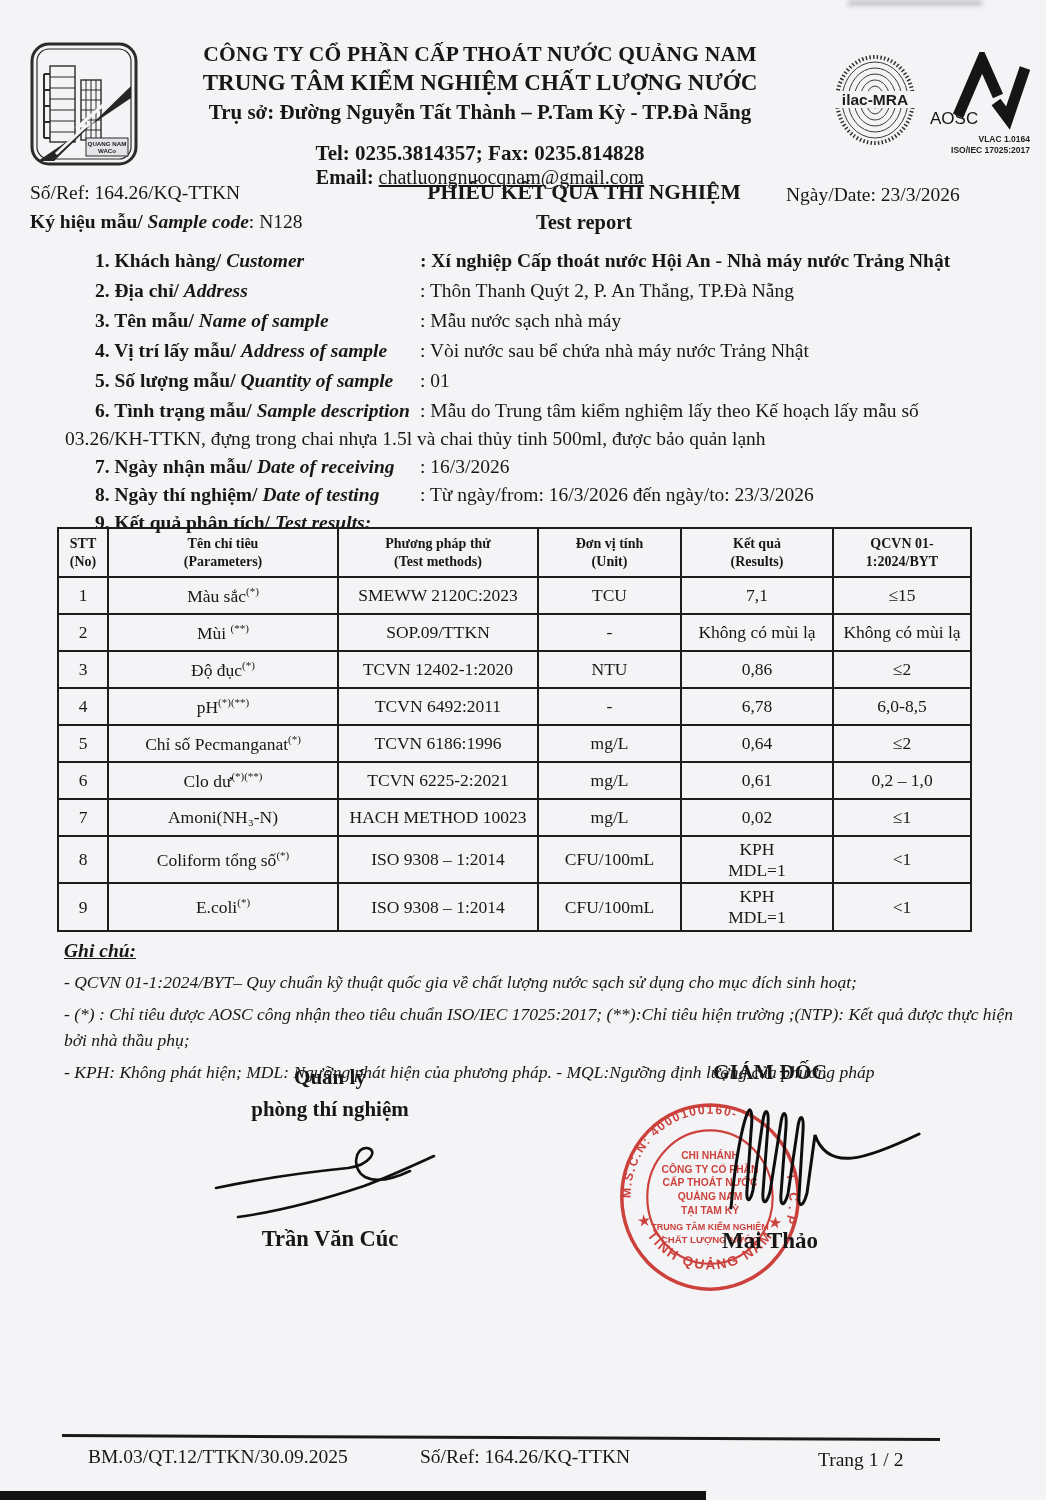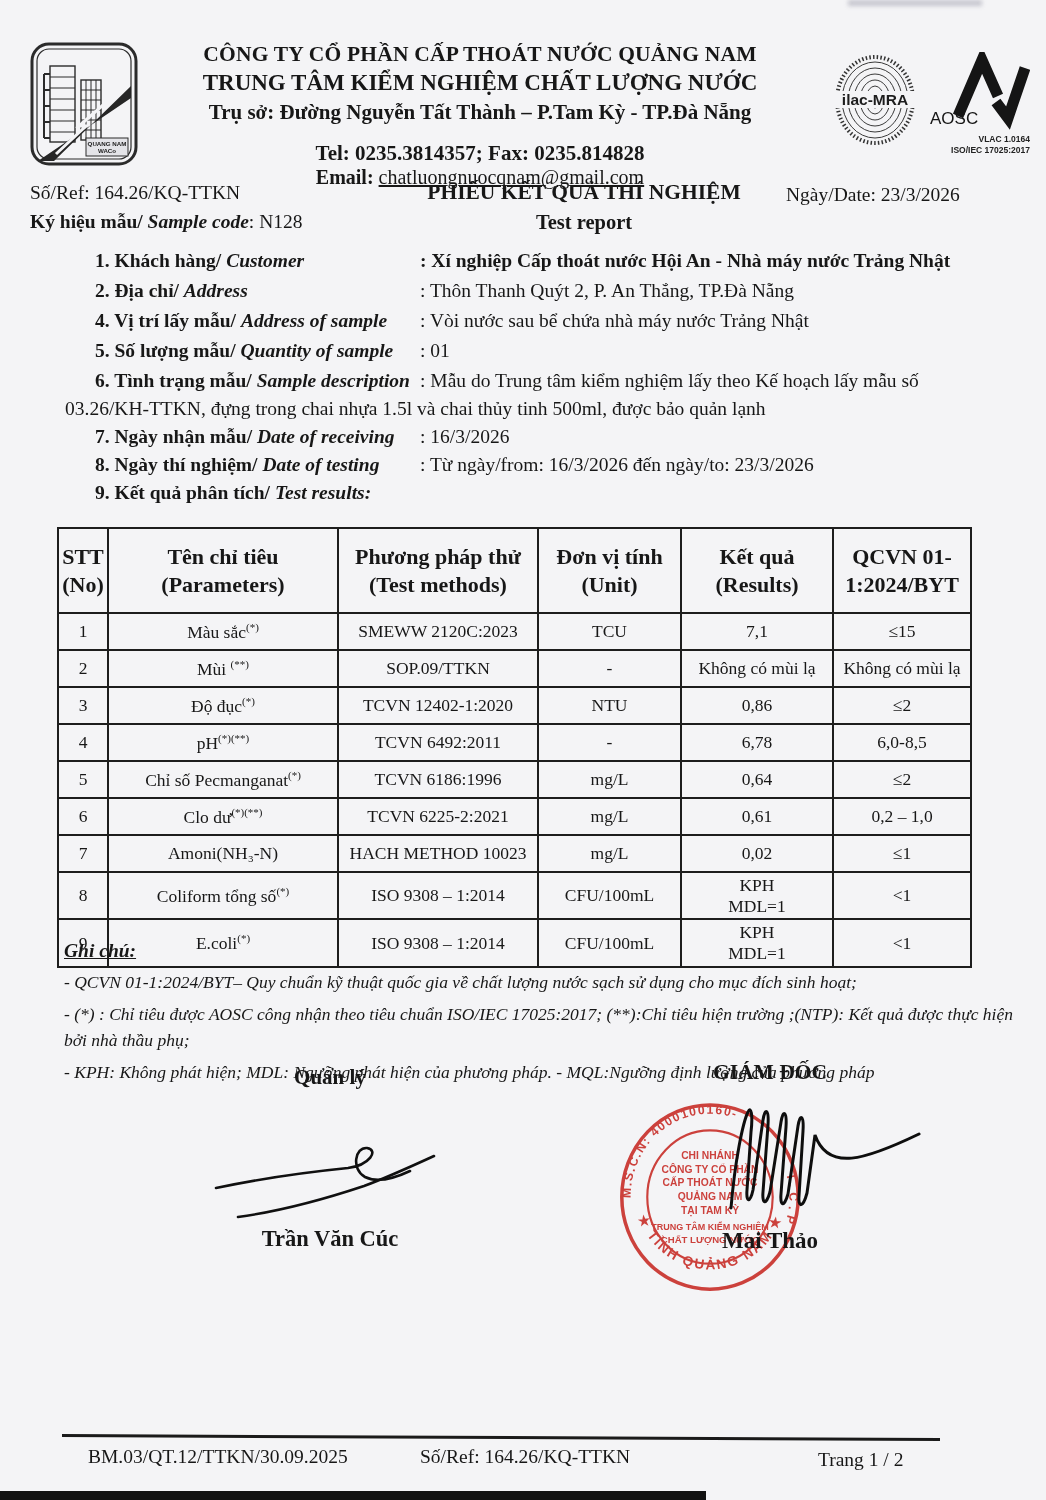--- a/index.html
+++ b/index.html
@@ -33,21 +33,21 @@
   .info-row{position:relative;height:30px;font-size:19.5px;white-space:nowrap}
   .info-row.tight{height:28px}
   .ilabel b.en{font-style:italic}
   .ival{position:absolute;left:325px}
   .ival.bold{font-weight:bold}
   .info-cont{height:28px;font-size:19.5px;margin-left:-30px;white-space:nowrap}
 
   
   #results-table{position:absolute;left:57px;top:527px;width:913px;border-collapse:collapse;table-layout:fixed;font-size:17.5px}
   #results-table th,#results-table td{border:2px solid #1d1d1d;text-align:center;vertical-align:middle;padding:2px 3px}
-  #results-table th{font-size:22px;line-height:1.25;padding:14px 2px;font-weight:bold}
+  #results-table th{font-size:14px;line-height:1.25;padding:6px 2px;font-weight:bold}
   #results-table td{height:37px}
   #results-table tr.tall td{height:44px;line-height:1.18}
   .pre{white-space:pre-line}
   #results-table sup{font-size:11px}
 
   
   #notes{position:absolute;left:64px;top:940px;width:950px}
   #notes h3{font-size:19.5px;font-style:italic;text-decoration:underline;margin-bottom:8px;font-weight:bold}
   .note{font-style:italic;font-size:17.5px;line-height:1.45;margin-bottom:7px}
 
@@ -155,20 +155,21 @@
   </div>
   <div id="title-block">
     <div class="t1">PHIẾU KẾT QUẢ THÍ NGHIỆM</div>
     <div class="t2">Test report</div>
   </div>
   <div id="date">Ngày/Date: 23/3/2026</div>
 
   <div id="info-rows">
       <div class="info-row"><span class="ilabel"><b>1. </b><b>Khách hàng/ </b><b class="en">Customer</b></span><span class="ival bold">: Xí nghiệp Cấp thoát nước Hội An - Nhà máy nước Trảng Nhật</span></div>
       <div class="info-row"><span class="ilabel"><b>2. </b><b>Địa chỉ/ </b><b class="en">Address</b></span><span class="ival">: Thôn Thanh Quýt 2, P. An Thắng, TP.Đà Nẵng</span></div>
+      <div class="info-row"><span class="ilabel"><b>3. </b><b>Tên mẫu/ </b><b class="en">Name of sample</b></span><span class="ival">: Mẫu nước sạch nhà máy</span></div>
       <div class="info-row"><span class="ilabel"><b>4. </b><b>Vị trí lấy mẫu/ </b><b class="en">Address of sample</b></span><span class="ival">: Vòi nước sau bể chứa nhà máy nước Trảng Nhật</span></div>
       <div class="info-row"><span class="ilabel"><b>5. </b><b>Số lượng mẫu/ </b><b class="en">Quantity of sample</b></span><span class="ival">: 01</span></div>
       <div class="info-row tight"><span class="ilabel"><b>6. </b><b>Tình trạng mẫu/ </b><b class="en">Sample description</b></span><span class="ival">: Mẫu do Trung tâm kiểm nghiệm lấy theo Kế hoạch lấy mẫu số</span></div>
       <div class="info-cont">03.26/KH-TTKN, đựng trong chai nhựa 1.5l và chai thủy tinh 500ml, được bảo quản lạnh</div>
       <div class="info-row tight"><span class="ilabel"><b>7. </b><b>Ngày nhận mẫu/ </b><b class="en">Date of receiving</b></span><span class="ival">: 16/3/2026</span></div>
       <div class="info-row tight"><span class="ilabel"><b>8. </b><b>Ngày thí nghiệm/ </b><b class="en">Date of testing</b></span><span class="ival">: Từ ngày/from: 16/3/2026  đến ngày/to: 23/3/2026</span></div>
       <div class="info-row tight"><span class="ilabel"><b>9. </b><b>Kết quả phân tích/ </b><b class="en">Test results:</b></span><span class="ival"></span></div>
     </div>
 
   <table id="results-table">
@@ -290,20 +291,21 @@
     <h3>Ghi chú:</h3>
     <div id="note-lines">
         <div class="note">- QCVN 01-1:2024/BYT– Quy chuẩn kỹ thuật quốc gia về chất lượng nước sạch sử dụng cho mục đích sinh hoạt;</div>
         <div class="note">- (*) : Chỉ tiêu được AOSC công nhận theo tiêu chuẩn ISO/IEC 17025:2017; (**):Chỉ tiêu hiện trường ;(NTP): Kết quả được thực hiện bởi nhà thầu phụ;</div>
         <div class="note">- KPH: Không phát hiện; MDL: Ngưỡng phát hiện của phương pháp. - MQL:Ngưỡng định lượng của phương pháp</div>
       </div>
   </div>
 
   <div id="sig-left-title">
     <div>Quản lý</div>
+    <div>phòng thí nghiệm</div>
   </div>
   <svg id="sig-left-svg" width="230" height="110" viewBox="0 0 230 110">
     <g fill="none" stroke="#101010" stroke-width="2.6" stroke-linecap="round">
       <path d="M4,66 C42,58 96,50 136,46 C158,43 167,28 155,26 C143,25 139,47 153,55 C165,61 181,57 198,49"></path>
       <path d="M26,95 C70,89 122,74 152,64 C174,56 198,45 222,34"></path>
     </g>
   </svg>
   <div id="name-left">Trần Văn Cúc</div>
 
   <div id="sig-right-title">GIÁM ĐỐC</div>

